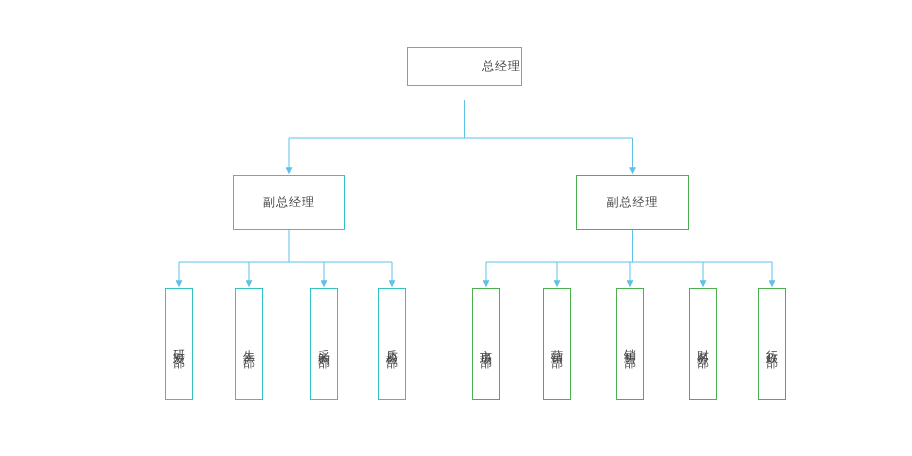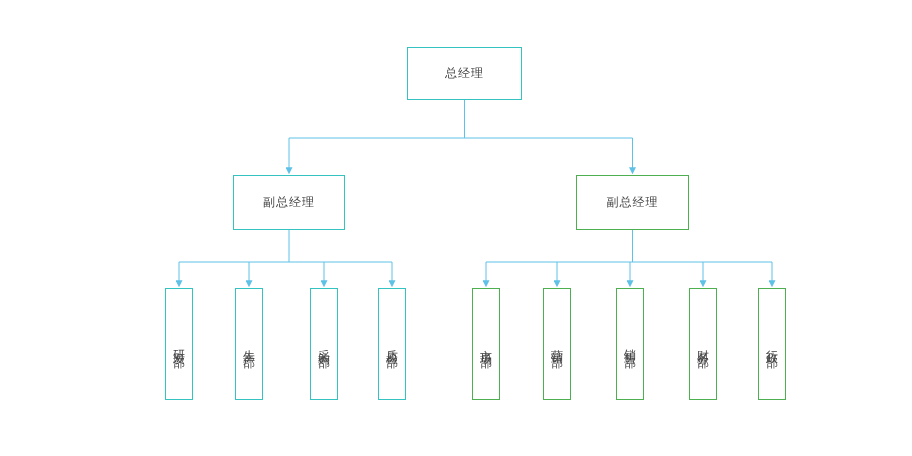--- a/index.html
+++ b/index.html
@@ -74,21 +74,21 @@
 
     <path class="line" d="M632.5 230 V262"></path>
     <path class="line" d="M486 262 H772"></path>
     <path class="line" d="M486 262 V281" marker-end="url(#arrow)"></path>
     <path class="line" d="M557 262 V281" marker-end="url(#arrow)"></path>
     <path class="line" d="M630 262 V281" marker-end="url(#arrow)"></path>
     <path class="line" d="M703 262 V281" marker-end="url(#arrow)"></path>
     <path class="line" d="M772 262 V281" marker-end="url(#arrow)"></path>
   </svg>
 
-  <div class="node" style="left:407px; top:47px; width:115px; height:53px;">
+  <div class="node" style="left:407px; top:47px; width:115px; height:39px;justify-content:flex-end;">
     <span class="hlabel">总经理</span>
   </div>
 
   <div class="node" style="left:233px; top:175px; width:112px; height:55px;">
     <span class="hlabel">副总经理</span>
   </div>
 
   <div class="node green" style="left:576px; top:175px; width:113px; height:55px;">
     <span class="hlabel">副总经理</span>
   </div>

